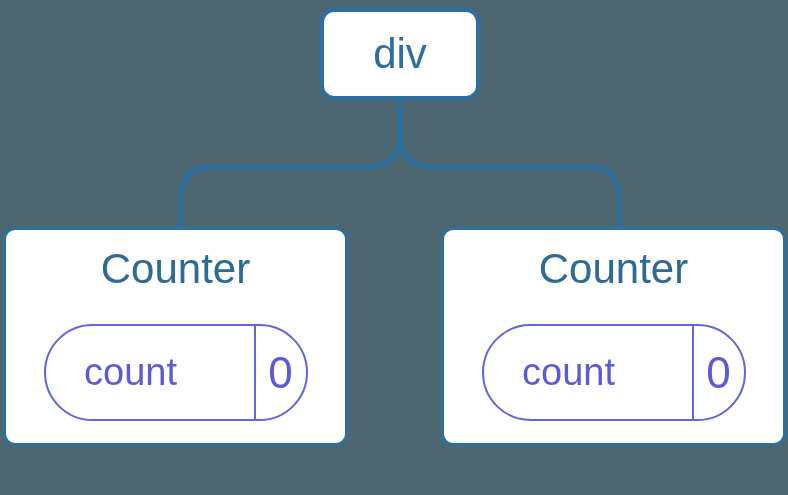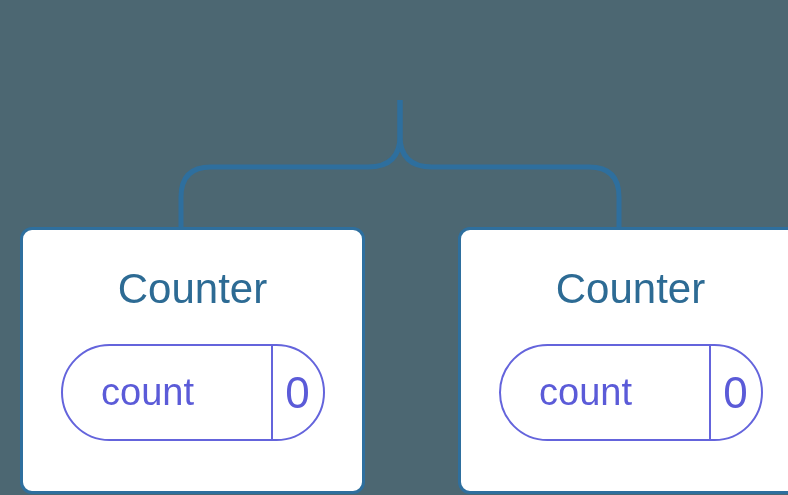--- a/index.html
+++ b/index.html
@@ -45,27 +45,26 @@
     display: flex; align-items: center; justify-content: center;
   }
   .node-root .root-label {
     font-size: 42px;
     font-weight: 500;
     color: var(--root-text);
   }
   .card {
     position: absolute;
     top: 227px;
-    width: 345px; height: 267px;
+    width: 345px; height: 219px;
     background: var(--node-bg);
     border: 3px solid var(--node-border);
     border-radius: 12px;
-    padding-top: 36px;
+    padding-top: 16px;
     text-align: center;
-    margin-left: 17px;
   }
   .card-left  { left: 3px; }
   .card-right { left: 441px; }
   .card-title {
     font-size: 42px;
     font-weight: 500;
     line-height: 1.1;
     color: var(--title-text);
   }
   .pill {
@@ -96,20 +95,23 @@
 </head>
 <body>
 
 <div class="stage">
 
   <svg class="connector" viewBox="0 0 788 495" xmlns="http://www.w3.org/2000/svg" aria-hidden="true">
     <path d="M400 100 V136 Q400 167 368 167 H211 Q181 167 181 197 V229"></path>
     <path d="M400 100 V136 Q400 167 432 167 H589 Q619 167 619 197 V229"></path>
   </svg>
 
+  <div class="node-root">
+    <span class="root-label">div</span>
+  </div>
 
   <div class="card card-left">
     <div class="card-title">Counter</div>
     <div class="pill">
       <span class="pill-key">count</span>
       <span class="pill-value">0</span>
     </div>
   </div>
 
   <div class="card card-right">

